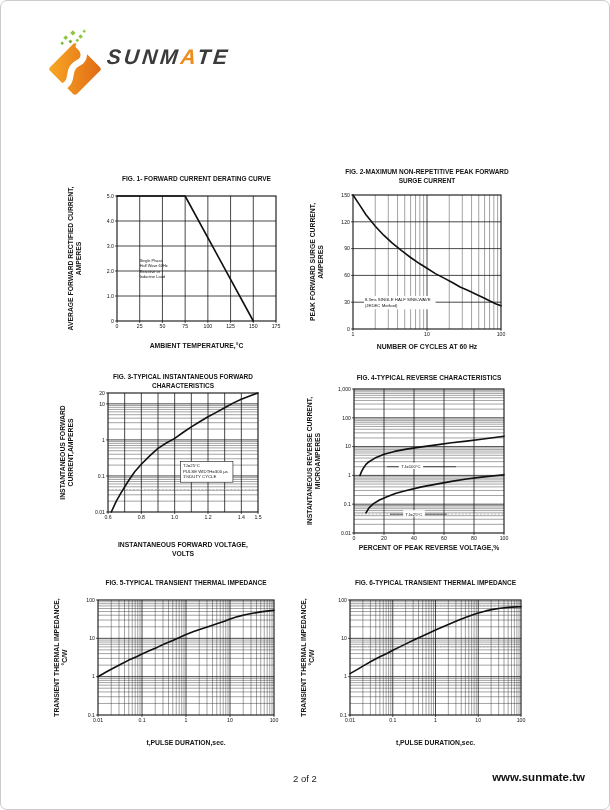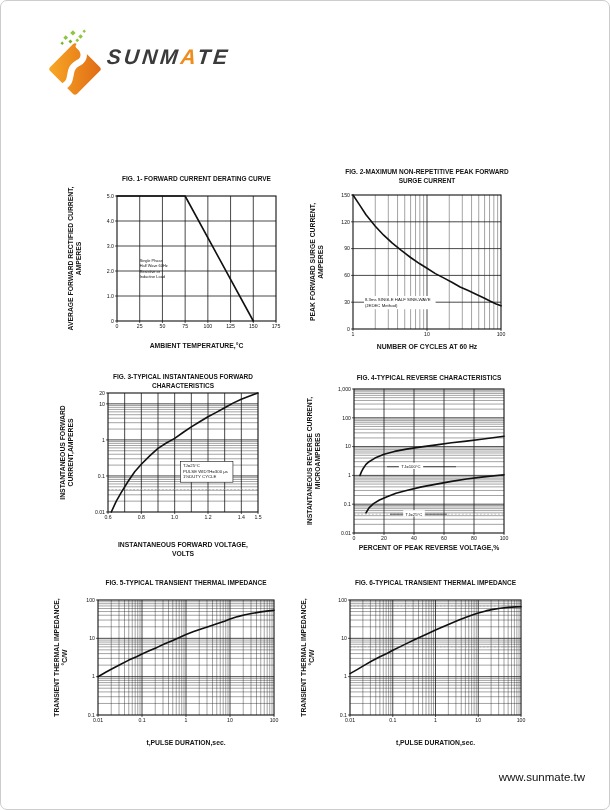--- a/index.html
+++ b/index.html
@@ -24,21 +24,21 @@
   .tick{font-size:5.2px;}
   .figtitle{font-size:6.5px;font-weight:bold;}
   .axlabel{font-size:6.8px;font-weight:bold;}
   .ann{font-weight:normal;}
   .footer-page{
     position:absolute;left:0;right:0;top:772px;text-align:center;
     font-size:9.5px;color:#222;
   }
   .footer-site{
     position:absolute;right:24px;top:770px;
-    font-size:11.5px;font-weight:normal;color:#111;
+    font-size:11.5px;font-weight:bold;color:#111;
   }
 </style>
 </head>
 <body>
 
 <div class="page">
 
   <svg class="logo" width="72" height="76" viewBox="0 0 72 76">
     <defs>
       <linearGradient id="lg-diamond" x1="0" y1="0" x2="1" y2="1">
@@ -493,15 +493,16 @@
       <text x="51" y="67.13333333333334" text-anchor="end" class="tick">10</text>
       <line x1="54" y1="27" x2="52" y2="27" stroke="#111" stroke-width="0.7"></line>
       <text x="51" y="28.8" text-anchor="end" class="tick">100</text>
       <text x="139.5" y="12" text-anchor="middle" class="figtitle">FIG. 6-TYPICAL TRANSIENT THERMAL IMPEDANCE</text>
       <text x="139.5" y="172" text-anchor="middle" class="axlabel">t,PULSE DURATION,sec.</text>
       <text x="10" y="84.5" text-anchor="middle" class="axlabel" transform="rotate(-90 10 84.5)">TRANSIENT  THERMAL  IMPEDANCE,</text>
       <text x="17.5" y="84.5" text-anchor="middle" class="axlabel" transform="rotate(-90 17.5 84.5)">°C/W</text>
       <polyline points="54.0,100.6 61.5,96.4 68.6,92.1 76.2,87.8 83.9,83.8 91.4,80.2 96.8,77.2 104.3,73.6 111.4,70.1 118.9,66.5 126.6,63.0 134.2,59.5 139.5,57.0 147.0,53.8 154.1,50.8 161.7,47.6 169.4,44.5 176.9,41.8 182.3,39.9 189.8,37.9 196.9,36.4 204.4,35.2 212.1,34.4 219.7,33.9 225.0,33.7" fill="none" stroke="#111" stroke-width="1.6" stroke-linejoin="round" stroke-linecap="round"></polyline>
     </svg>
 
+  <div class="footer-page">2 of 2</div>
   <div class="footer-site">www.sunmate.tw</div>
 
 </div>
 
 </body></html>

